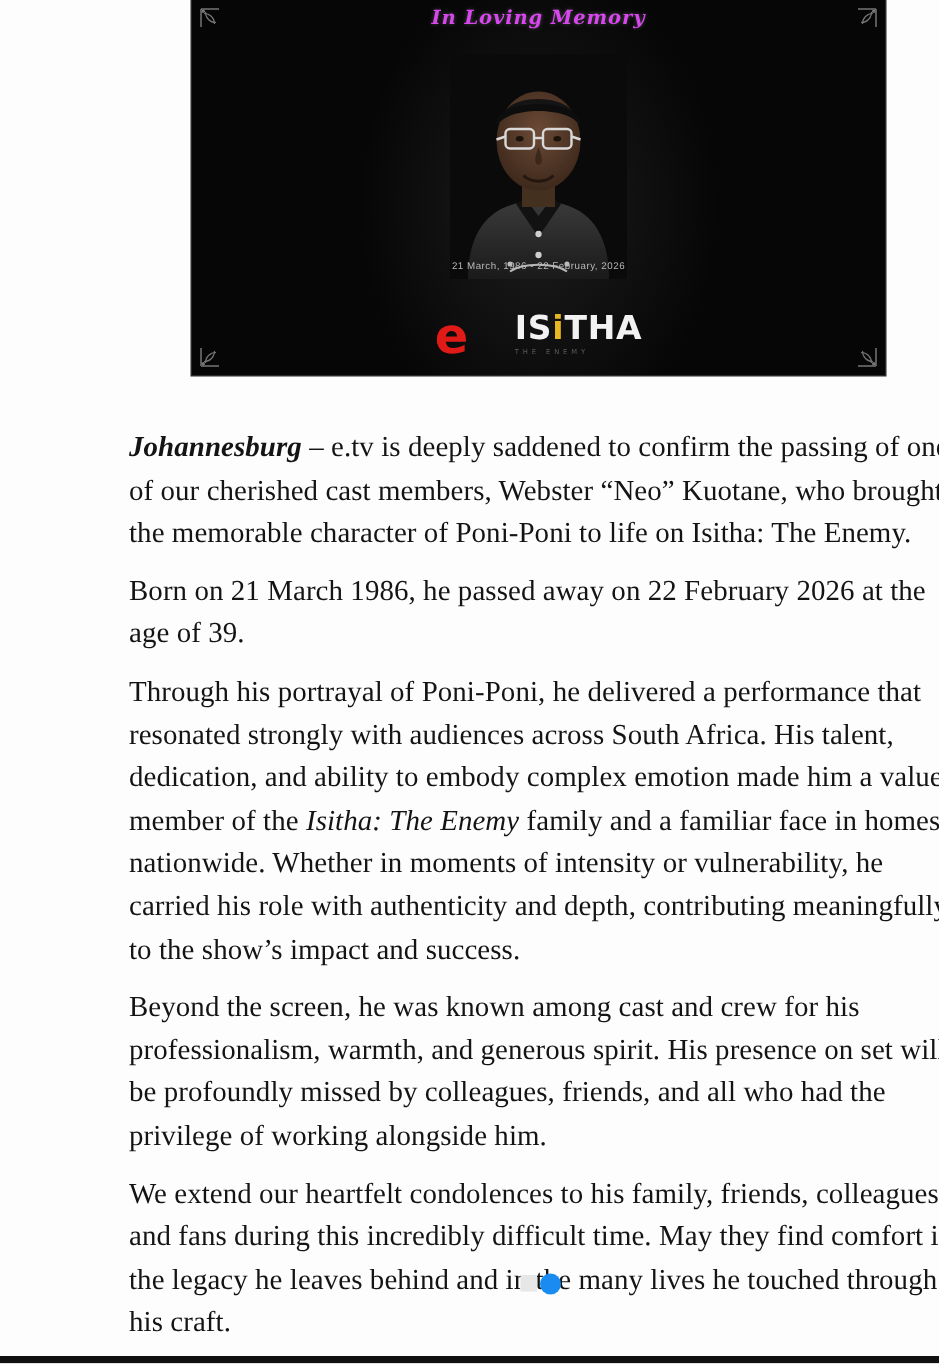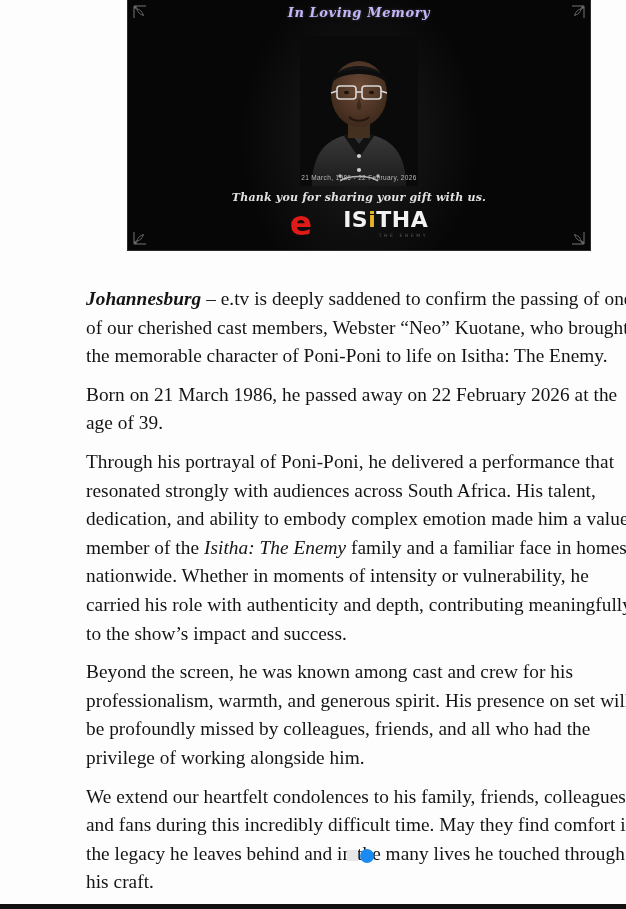--- a/index.html
+++ b/index.html
@@ -55,21 +55,21 @@
 
   #in-loving-memory {
     position:absolute;
     left:0; right:0; top:5px;
     text-align:center;
     font-family:"DejaVu Serif", serif;
     font-style:italic;
     font-weight:700;
     font-size:13px;
     letter-spacing:.6px;
-    color:#c4b5fd;
+    color:#d946ef;
     text-shadow:0 0 3px rgba(255,255,255,.25);
   }
 
   
   #portrait {
     position:absolute;
     left:50%;
     top:36px;
     transform:translateX(-50%);
     width:118px;
@@ -131,21 +131,21 @@
 
   #etv-logo {
     font-family:"DejaVu Sans", sans-serif;
     font-weight:700;
     font-size:33px;
     line-height:.78;
     color:#e01b17;
     letter-spacing:-1px;
   }
 
-  #isitha-logo { text-align:right; }
+  #isitha-logo { text-align:left; }
   #isitha-wordmark {
     font-family:"DejaVu Sans", sans-serif;
     font-weight:700;
     font-size:22px;
     letter-spacing:.5px;
     line-height:1;
     color:#f2f2f2;
   }
   #isitha-wordmark .accent { color:#e8b623; }
   #isitha-sub {
@@ -290,21 +290,20 @@
 
         <path d="M49 81 C54 86 64 86 69 81" stroke="#241710" stroke-width="2" fill="none"></path>
 
         <rect width="118" height="150" fill="none"></rect>
       </svg>
     </div>
 
 
     <div id="life-dates">21 March, 1986 - 22 February, 2026</div>
 
-    <div id="thank-you">Thank you for sharing your gift with us.</div>
 
     <div id="logo-row">
       <div id="etv-logo">e</div>
       <div id="isitha-logo">
         <div id="isitha-wordmark"><span>IS</span><span class="accent">i</span><span>THA</span></div>
         <div id="isitha-sub">THE ENEMY</div>
       </div>
     </div>
   </div>
 

